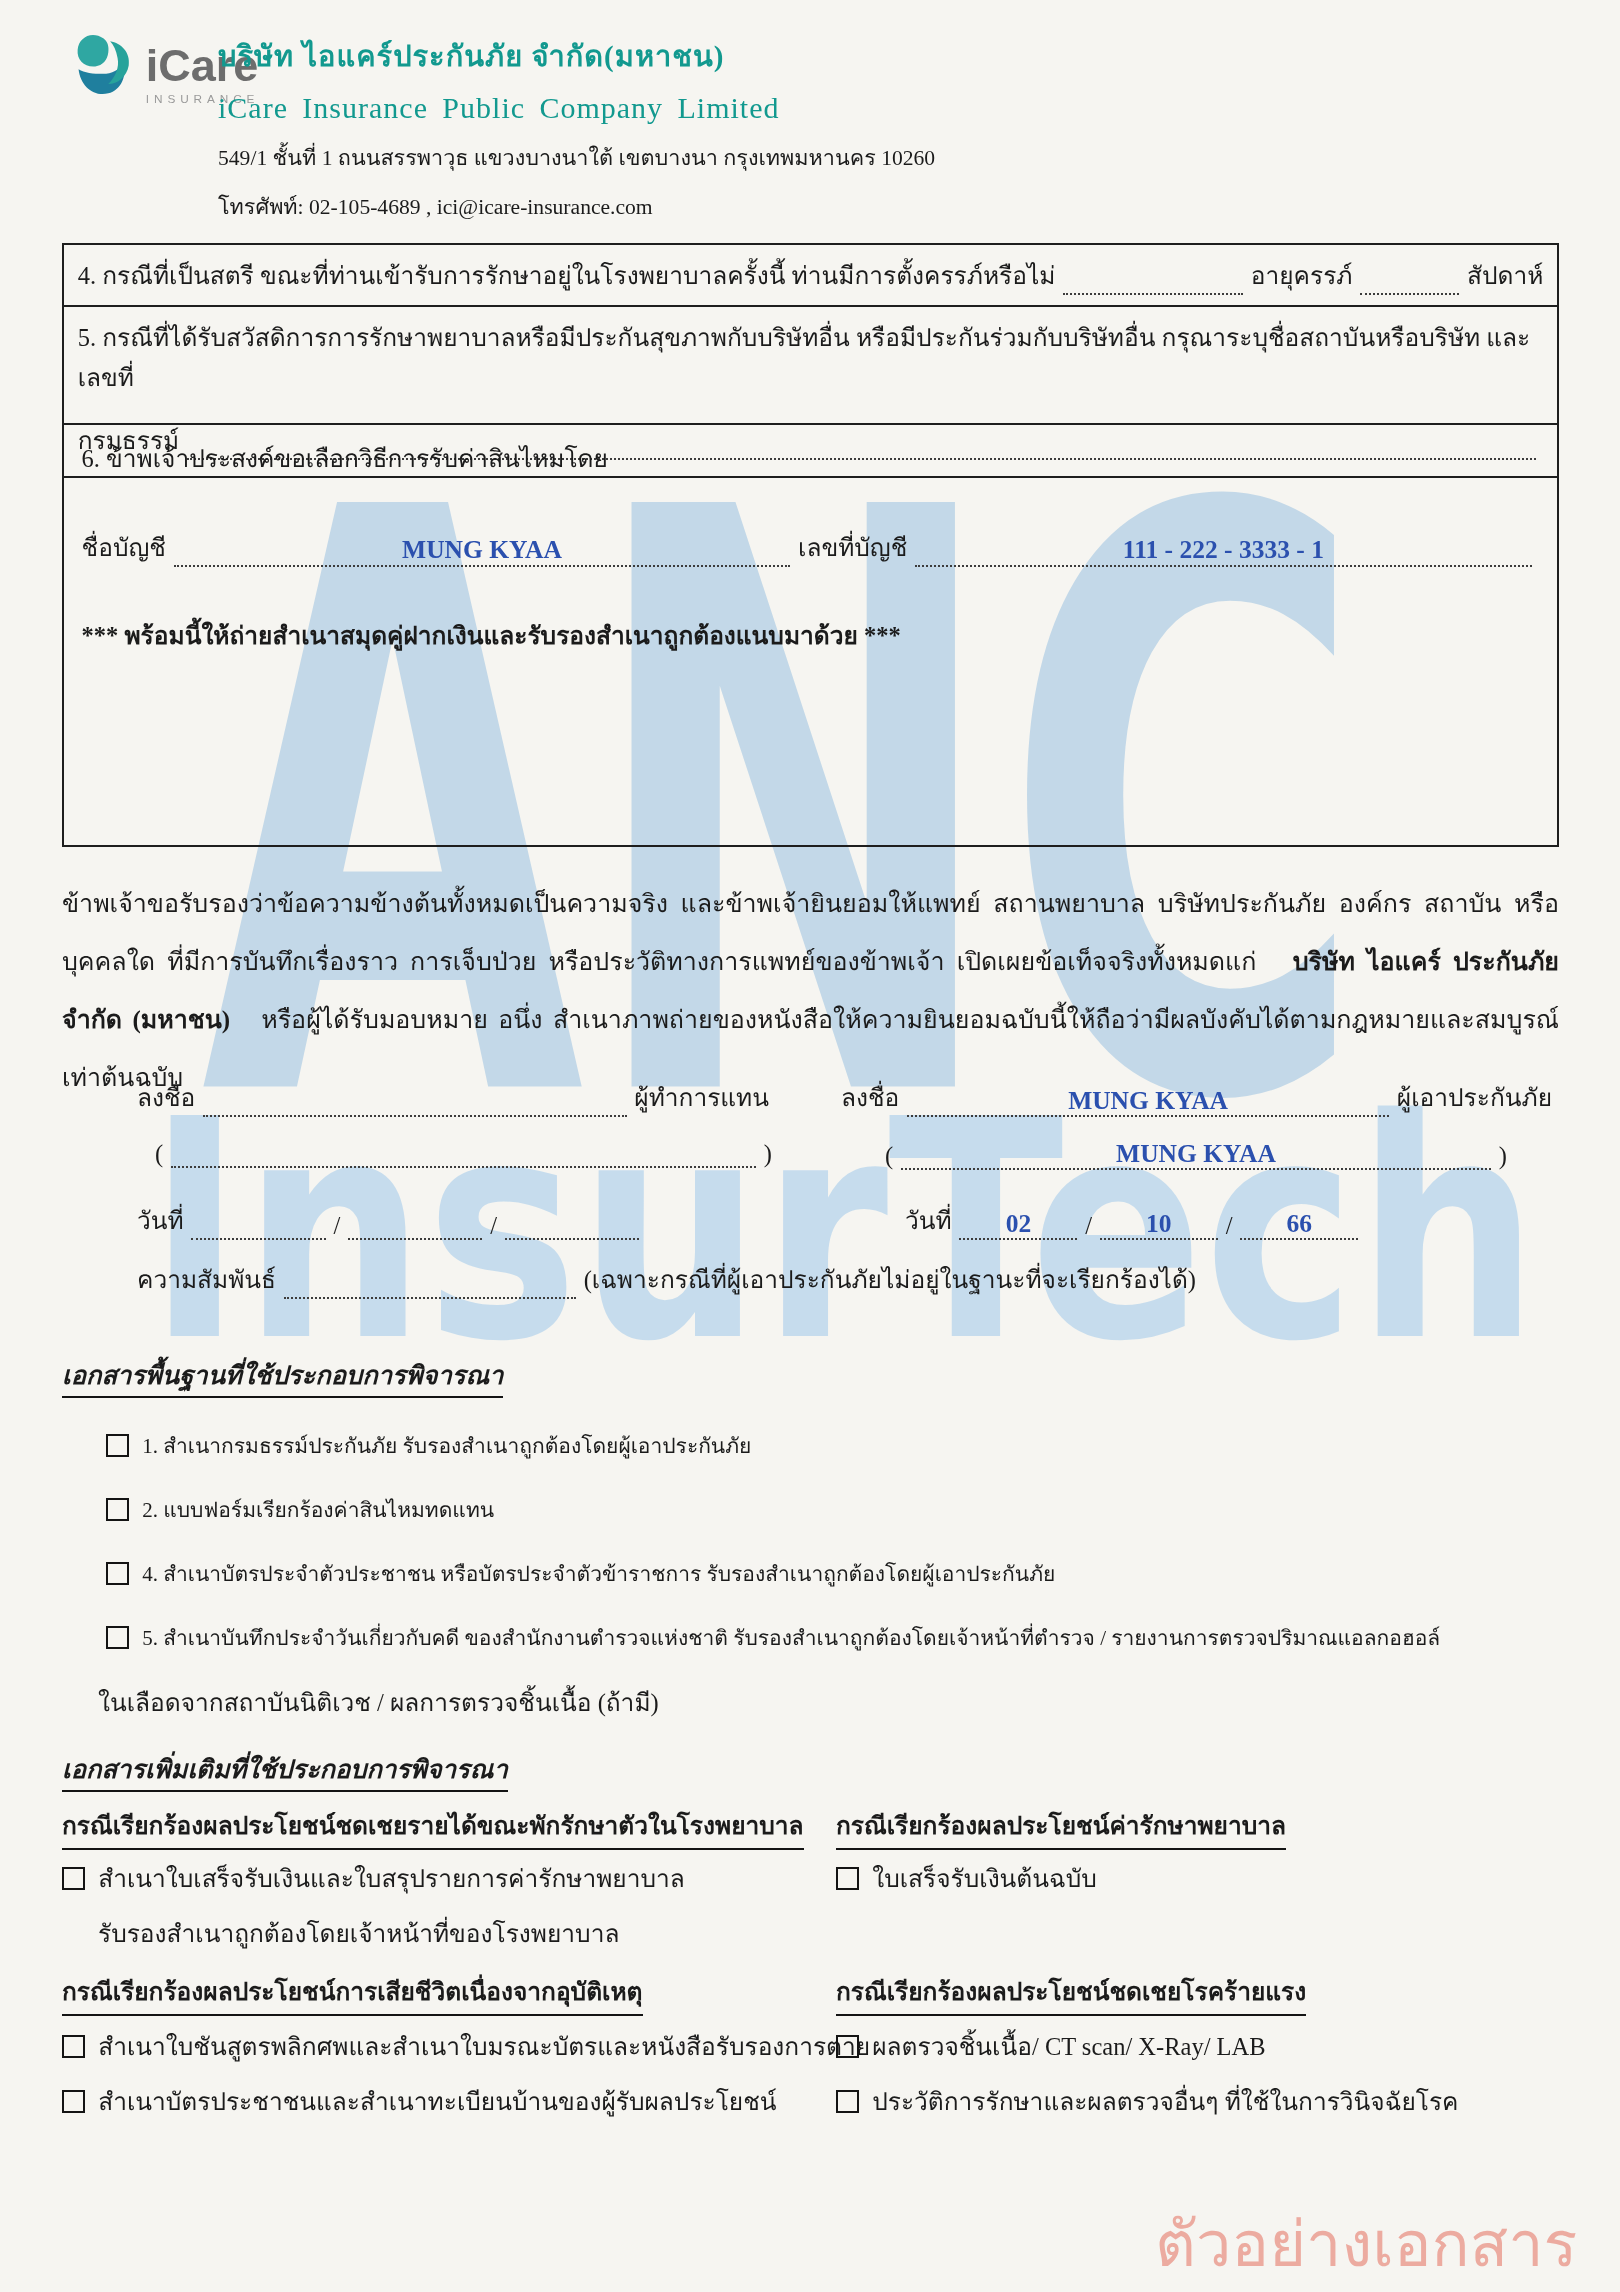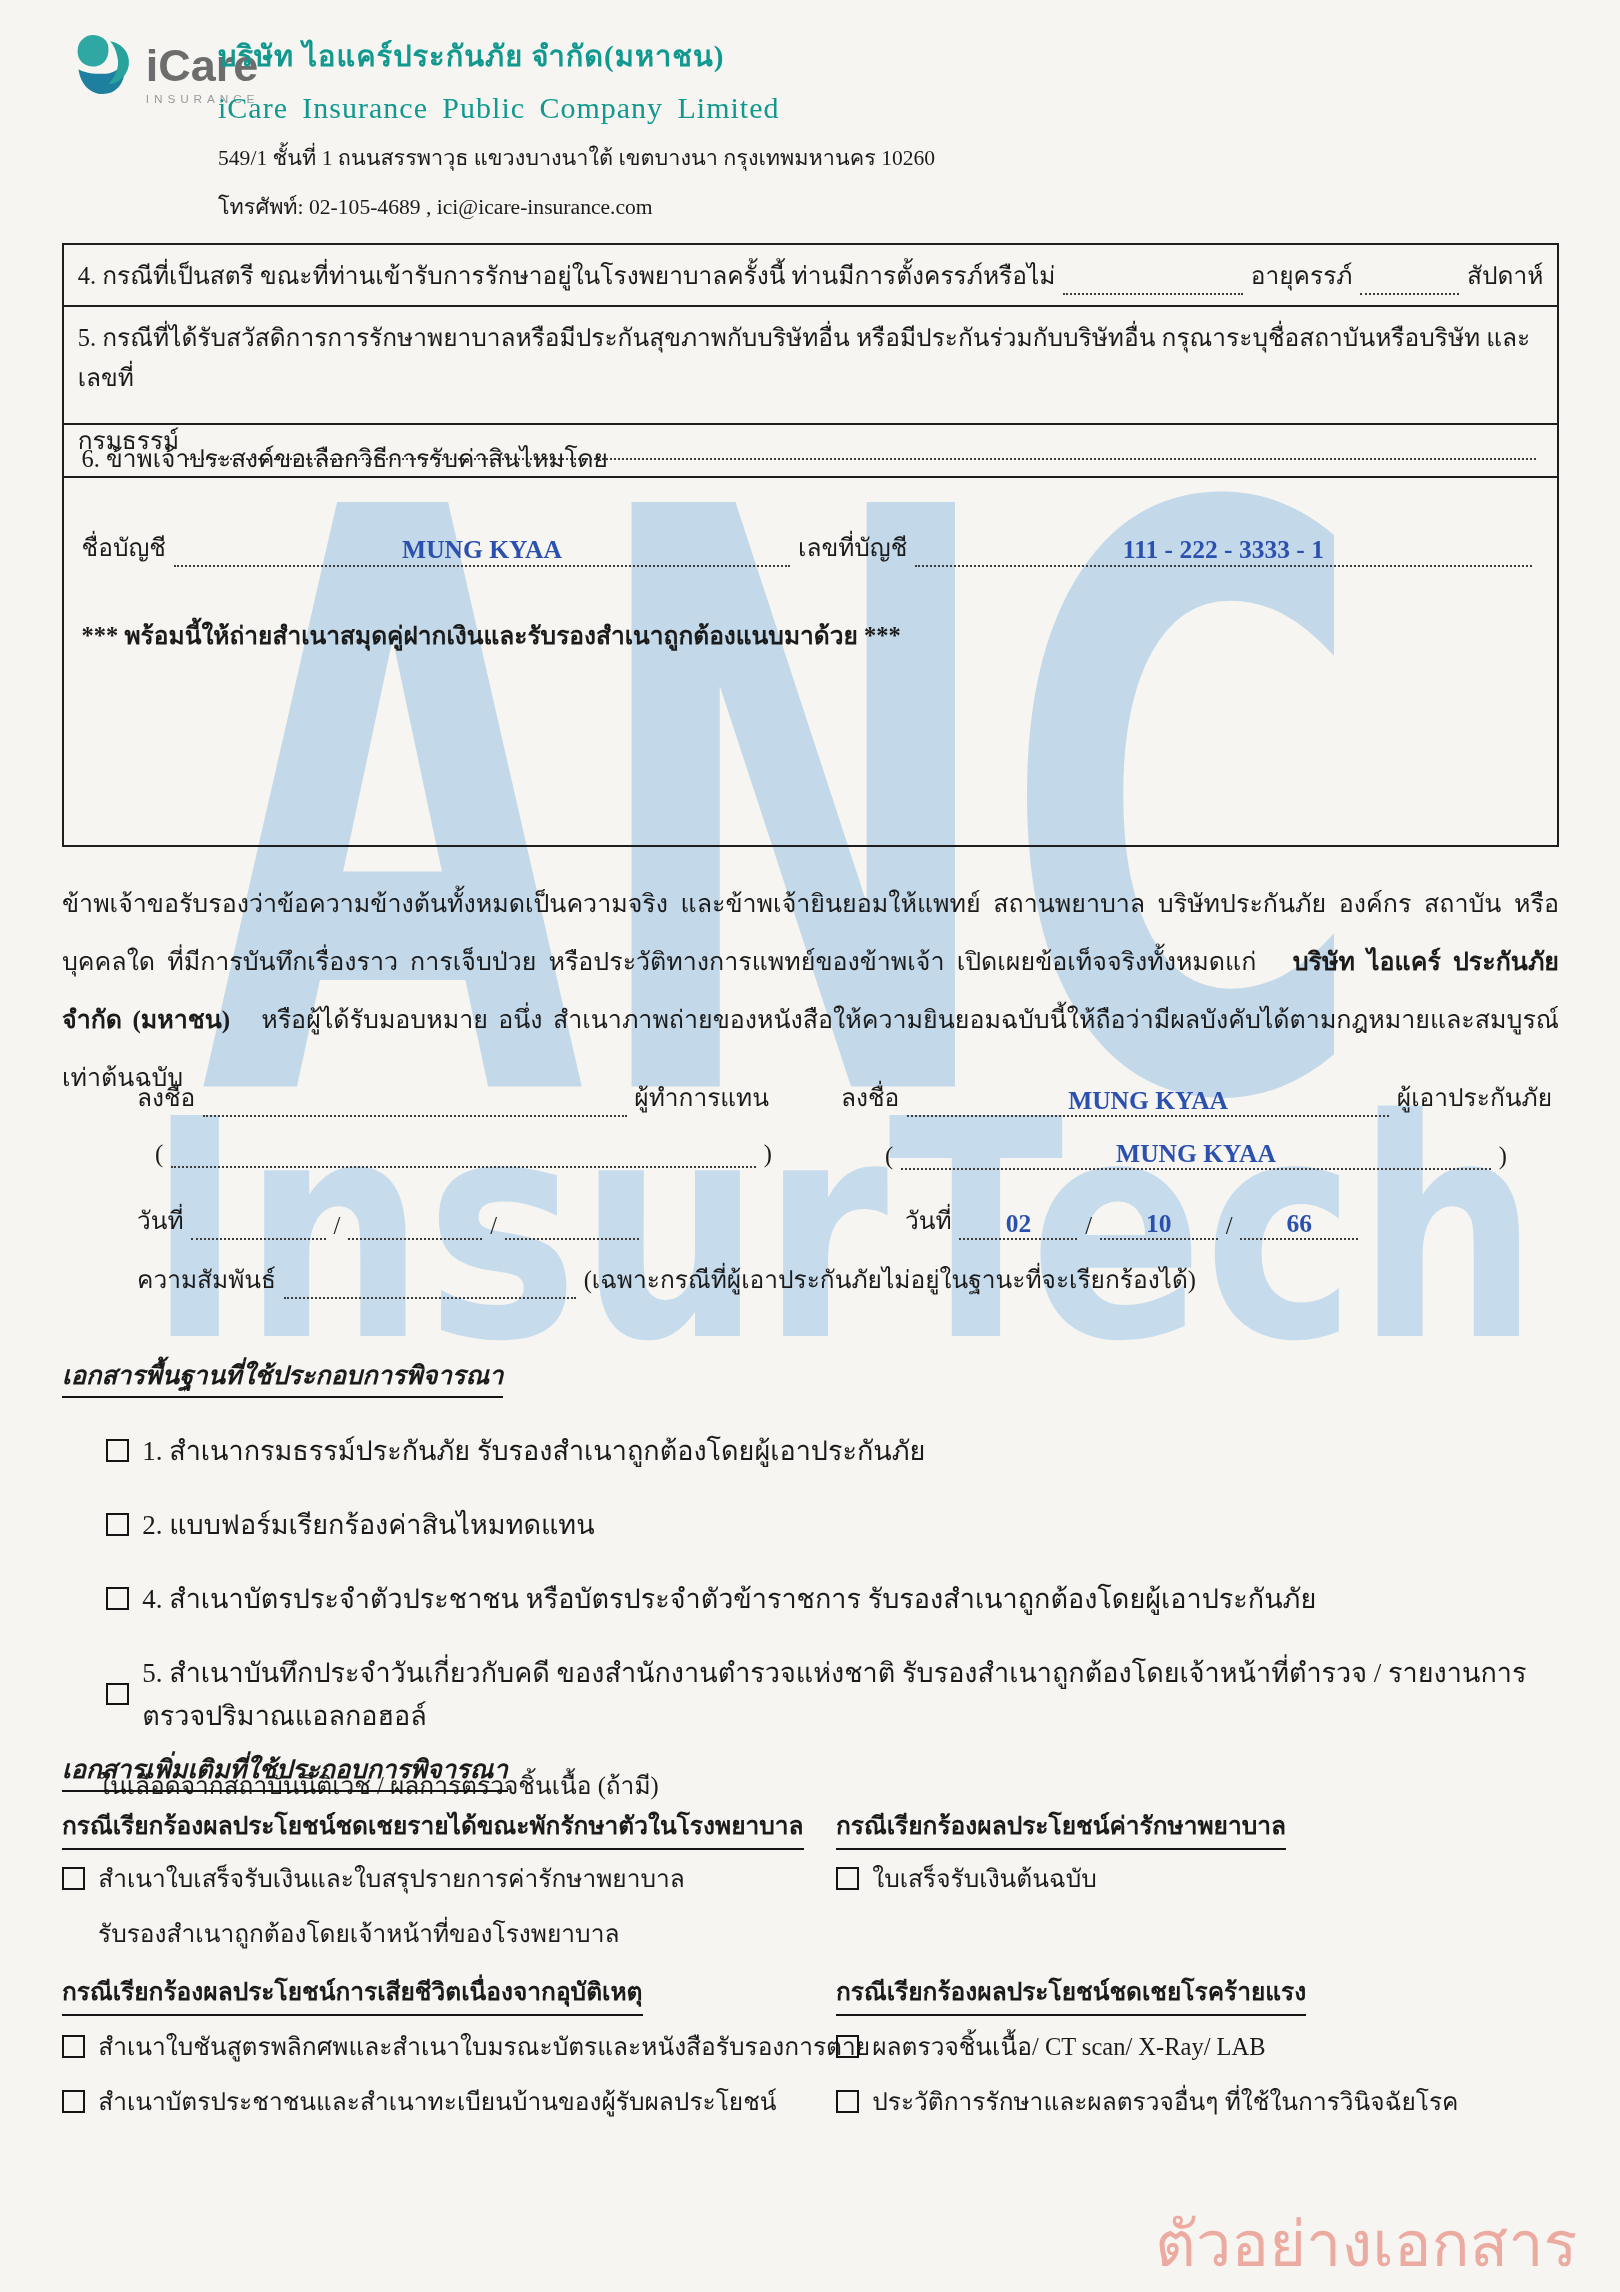--- a/index.html
+++ b/index.html
@@ -44,21 +44,21 @@
   .note6{margin-top:49px; font-size:24.5px; font-weight:bold;}
   
   .consent{left:62px; top:875px; width:1497px; font-size:25px; line-height:58px; text-align:justify;}
   .consent b{font-weight:bold;}
   
   .sig{left:62px; top:1078px; width:1497px; height:245px;}
   .sig .srow{position:absolute; display:flex; align-items:flex-end; font-size:24.5px;}
   
   .docs1{left:62px; top:1355px; width:1497px;}
   .dhead{display:inline-block; font-size:25.5px; font-weight:bold; font-style:italic; border-bottom:2.5px solid #141414; padding-bottom:1px;}
-  .ditem{display:flex; align-items:center; font-size:27px; margin-top:31px;padding-left:44px;}
+  .ditem{display:flex; align-items:center; font-size:21px; margin-top:31px;padding-left:44px;}
   .ditem .cb{margin-right:13.7px;}
   .dcont{font-size:24.5px; margin-top:29px; padding-left:36px;}
   .docs2{left:62px; top:1749px; width:1497px; height:392px;}
   .docs2 .abs{position:absolute;}
   .chead{display:inline-block; font-size:24.5px; font-weight:bold; border-bottom:2.5px solid #141414; padding-bottom:2.9px; white-space:nowrap;}
   .citem{display:flex; align-items:center; font-size:24.5px;}
   .citem .cb{margin-right:13.7px;}
 </style>
 </head>
 <body>

